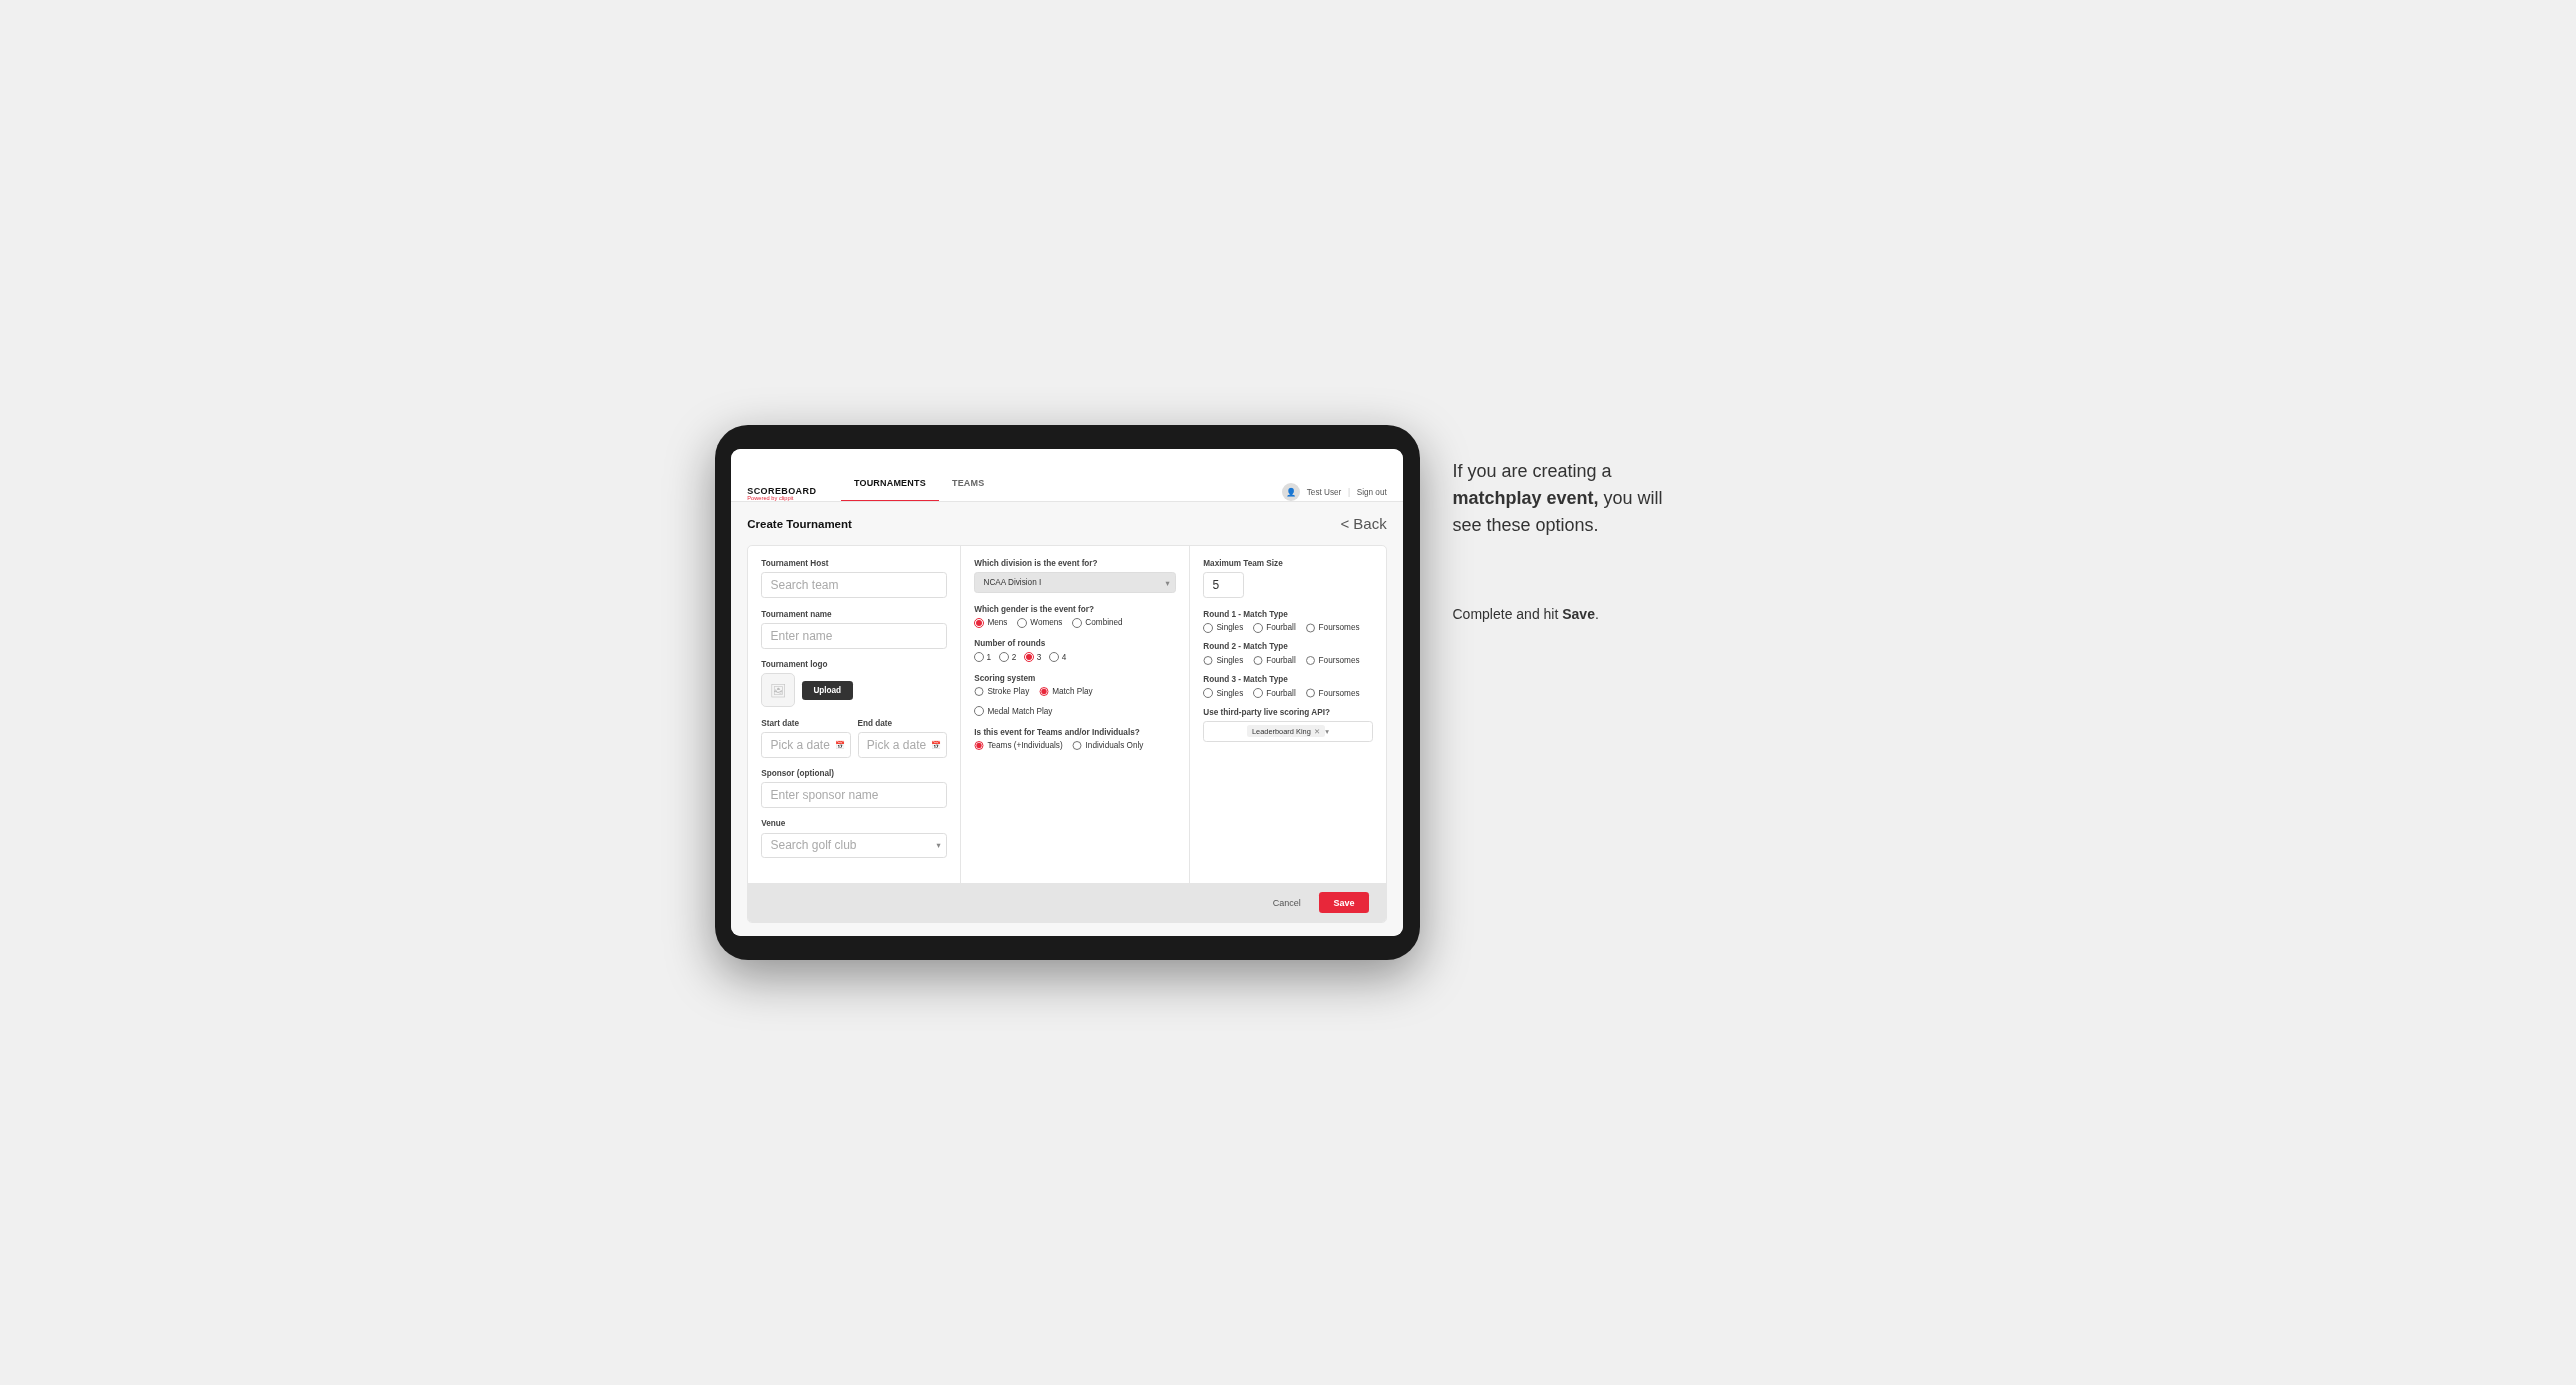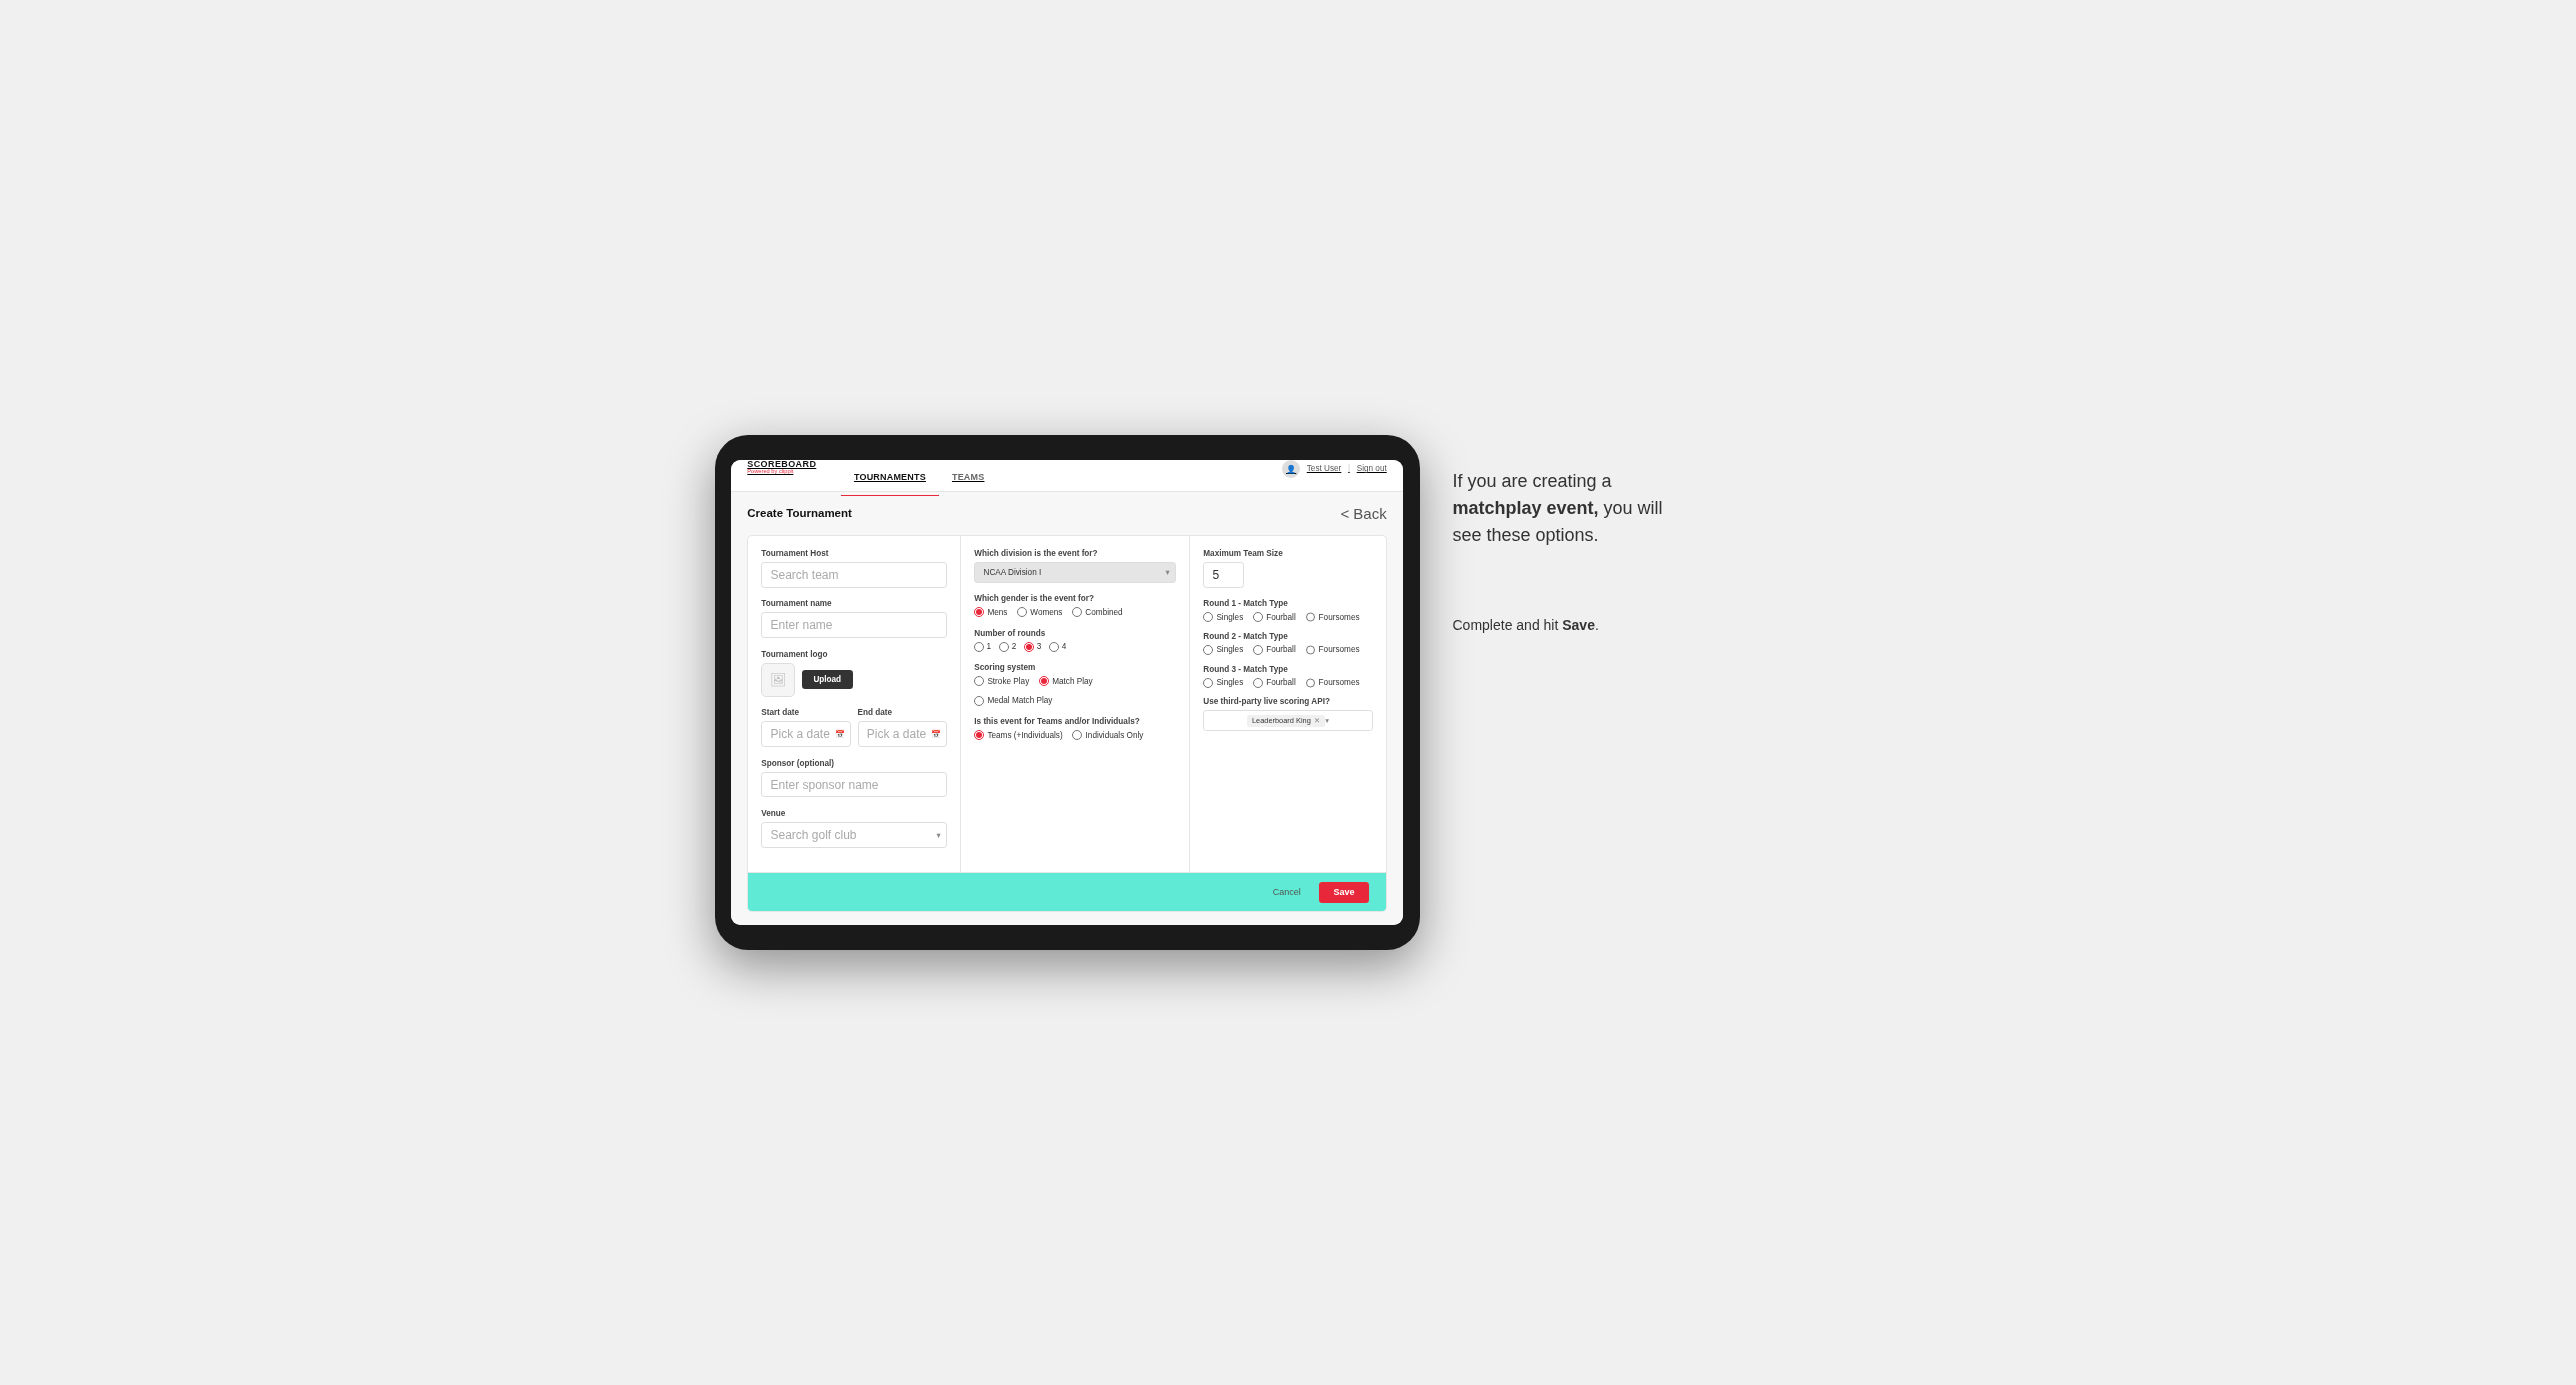--- a/index.html
+++ b/index.html
@@ -36,24 +36,23 @@
       border-radius: 9.8px;
       overflow: hidden;
       width: 100%;
     }
 
     
     .nav-bar {
       background: #fff;
       border-bottom: 0.8px solid #e5e5e5;
       display: flex;
-      align-items: flex-start;
+      align-items: flex-end;
       padding: 0 16.4px;
-      height: 32px;
-      text-decoration: underline;
+      height: 53px;
     }
 
     .nav-logo {
       display: flex;
       flex-direction: column;
       margin-right: 24.6px;
     }
 
     .nav-logo-title {
       font-size: 9px;
@@ -377,21 +376,21 @@
       font-size: 7.4px;
     }
 
     
     .max-size-input {
       width: 41px;
     }
 
     
     .form-footer {
-      background: #5eead4;
+      background: #e5e5e5;
       border-top: 0.8px solid #e5e5e5;
       padding: 8.2px 16.4px;
       display: flex;
       justify-content: flex-end;
       gap: 8.2px;
       align-items: center;
     }
 
     .btn-cancel {
       background: transparent;

